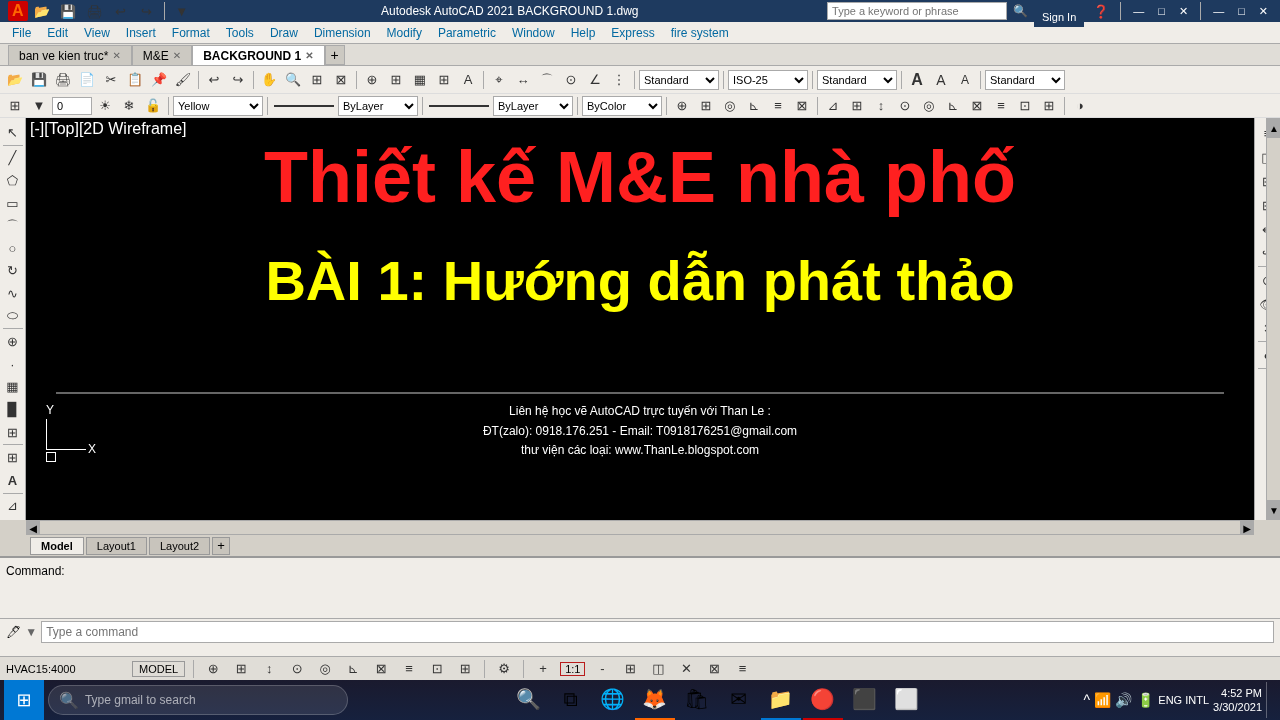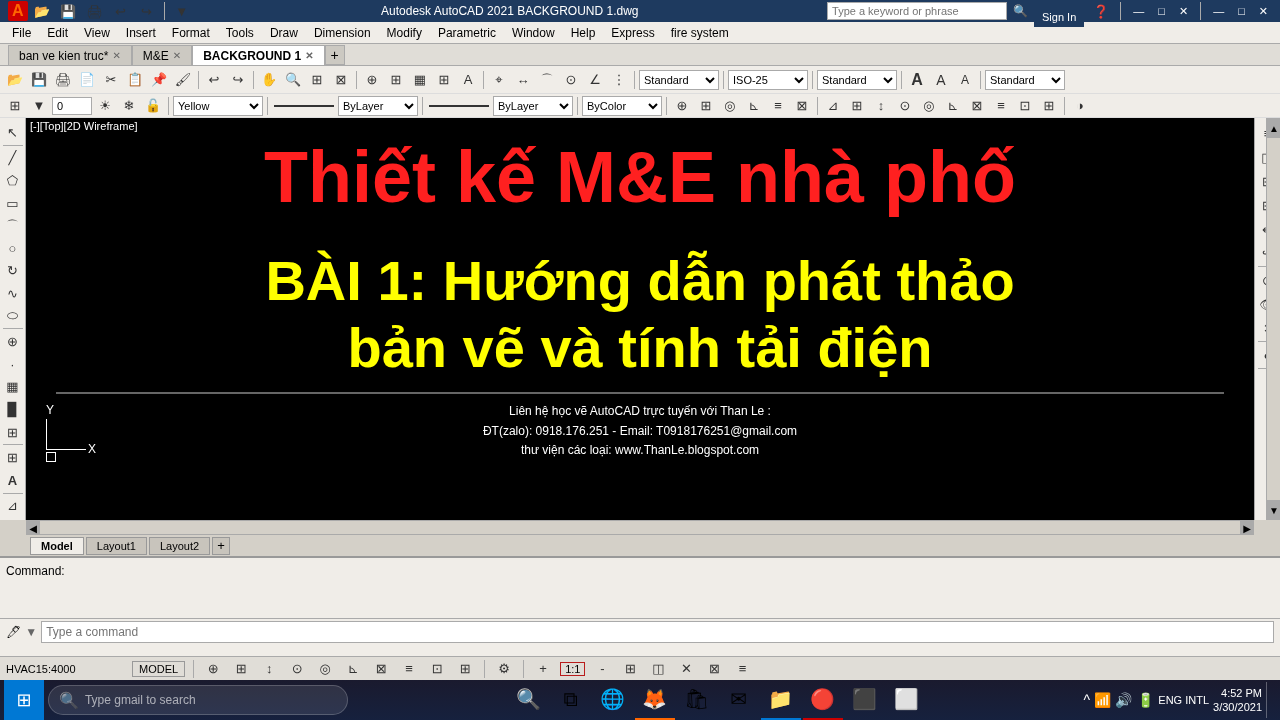--- a/index.html
+++ b/index.html
@@ -27,21 +27,21 @@
       background: #f0ede8;
       display: flex;
       align-items: center;
       padding: 0 4px;
       font-size: 12px;
       border-bottom: 1px solid #aaa;
     }
     .menu-item {
       padding: 2px 8px;
       cursor: pointer;
-      color: #000000;
+      color: #0369a1;
       text-align: center;
     }
 
     
     #tab-bar {
       height: 22px;
       background: #e0ddd7;
       display: flex;
       align-items: flex-end;
       padding: 0 8px;
@@ -151,21 +151,21 @@
       background: #000;
       overflow: hidden;
     }
 
     
     #view-label {
       position: absolute;
       top: 2px;
       left: 4px;
       color: white;
-      font-size: 11px;
+      font-size: 16px;
       z-index: 10;
     }
 
     
     #main-title {
       color: #ff2020;
       font-size: 72px;
       font-weight: bold;
       text-align: center;
       margin-top: 20px;
@@ -527,21 +527,20 @@
   <span style="width:20px; height:1px; background:#aaa;"></span>
 </div>
 
 <div id="drawing-area" style="top: 118px; bottom: 200px;">
   <div id="view-label">[-][Top][2D Wireframe]</div>
 
   <div id="main-title">Thiết kế M&amp;E nhà phố</div>
 
   <div id="sub-title">
     <div>BÀI 1: Hướng dẫn phát thảo</div>
-    <div>bản vẽ và tính tải điện</div>
   </div>
 
   <div id="contact-area">
     <div id="contact-text">
       <div>Liên hệ học vẽ AutoCAD trực tuyến với Than Le :</div>
       <div>ĐT(zalo): 0918.176.251   - Email: T0918176251@gmail.com</div>
       <div>thư viện các loại:  www.ThanLe.blogspot.com</div>
     </div>
   </div>
 

